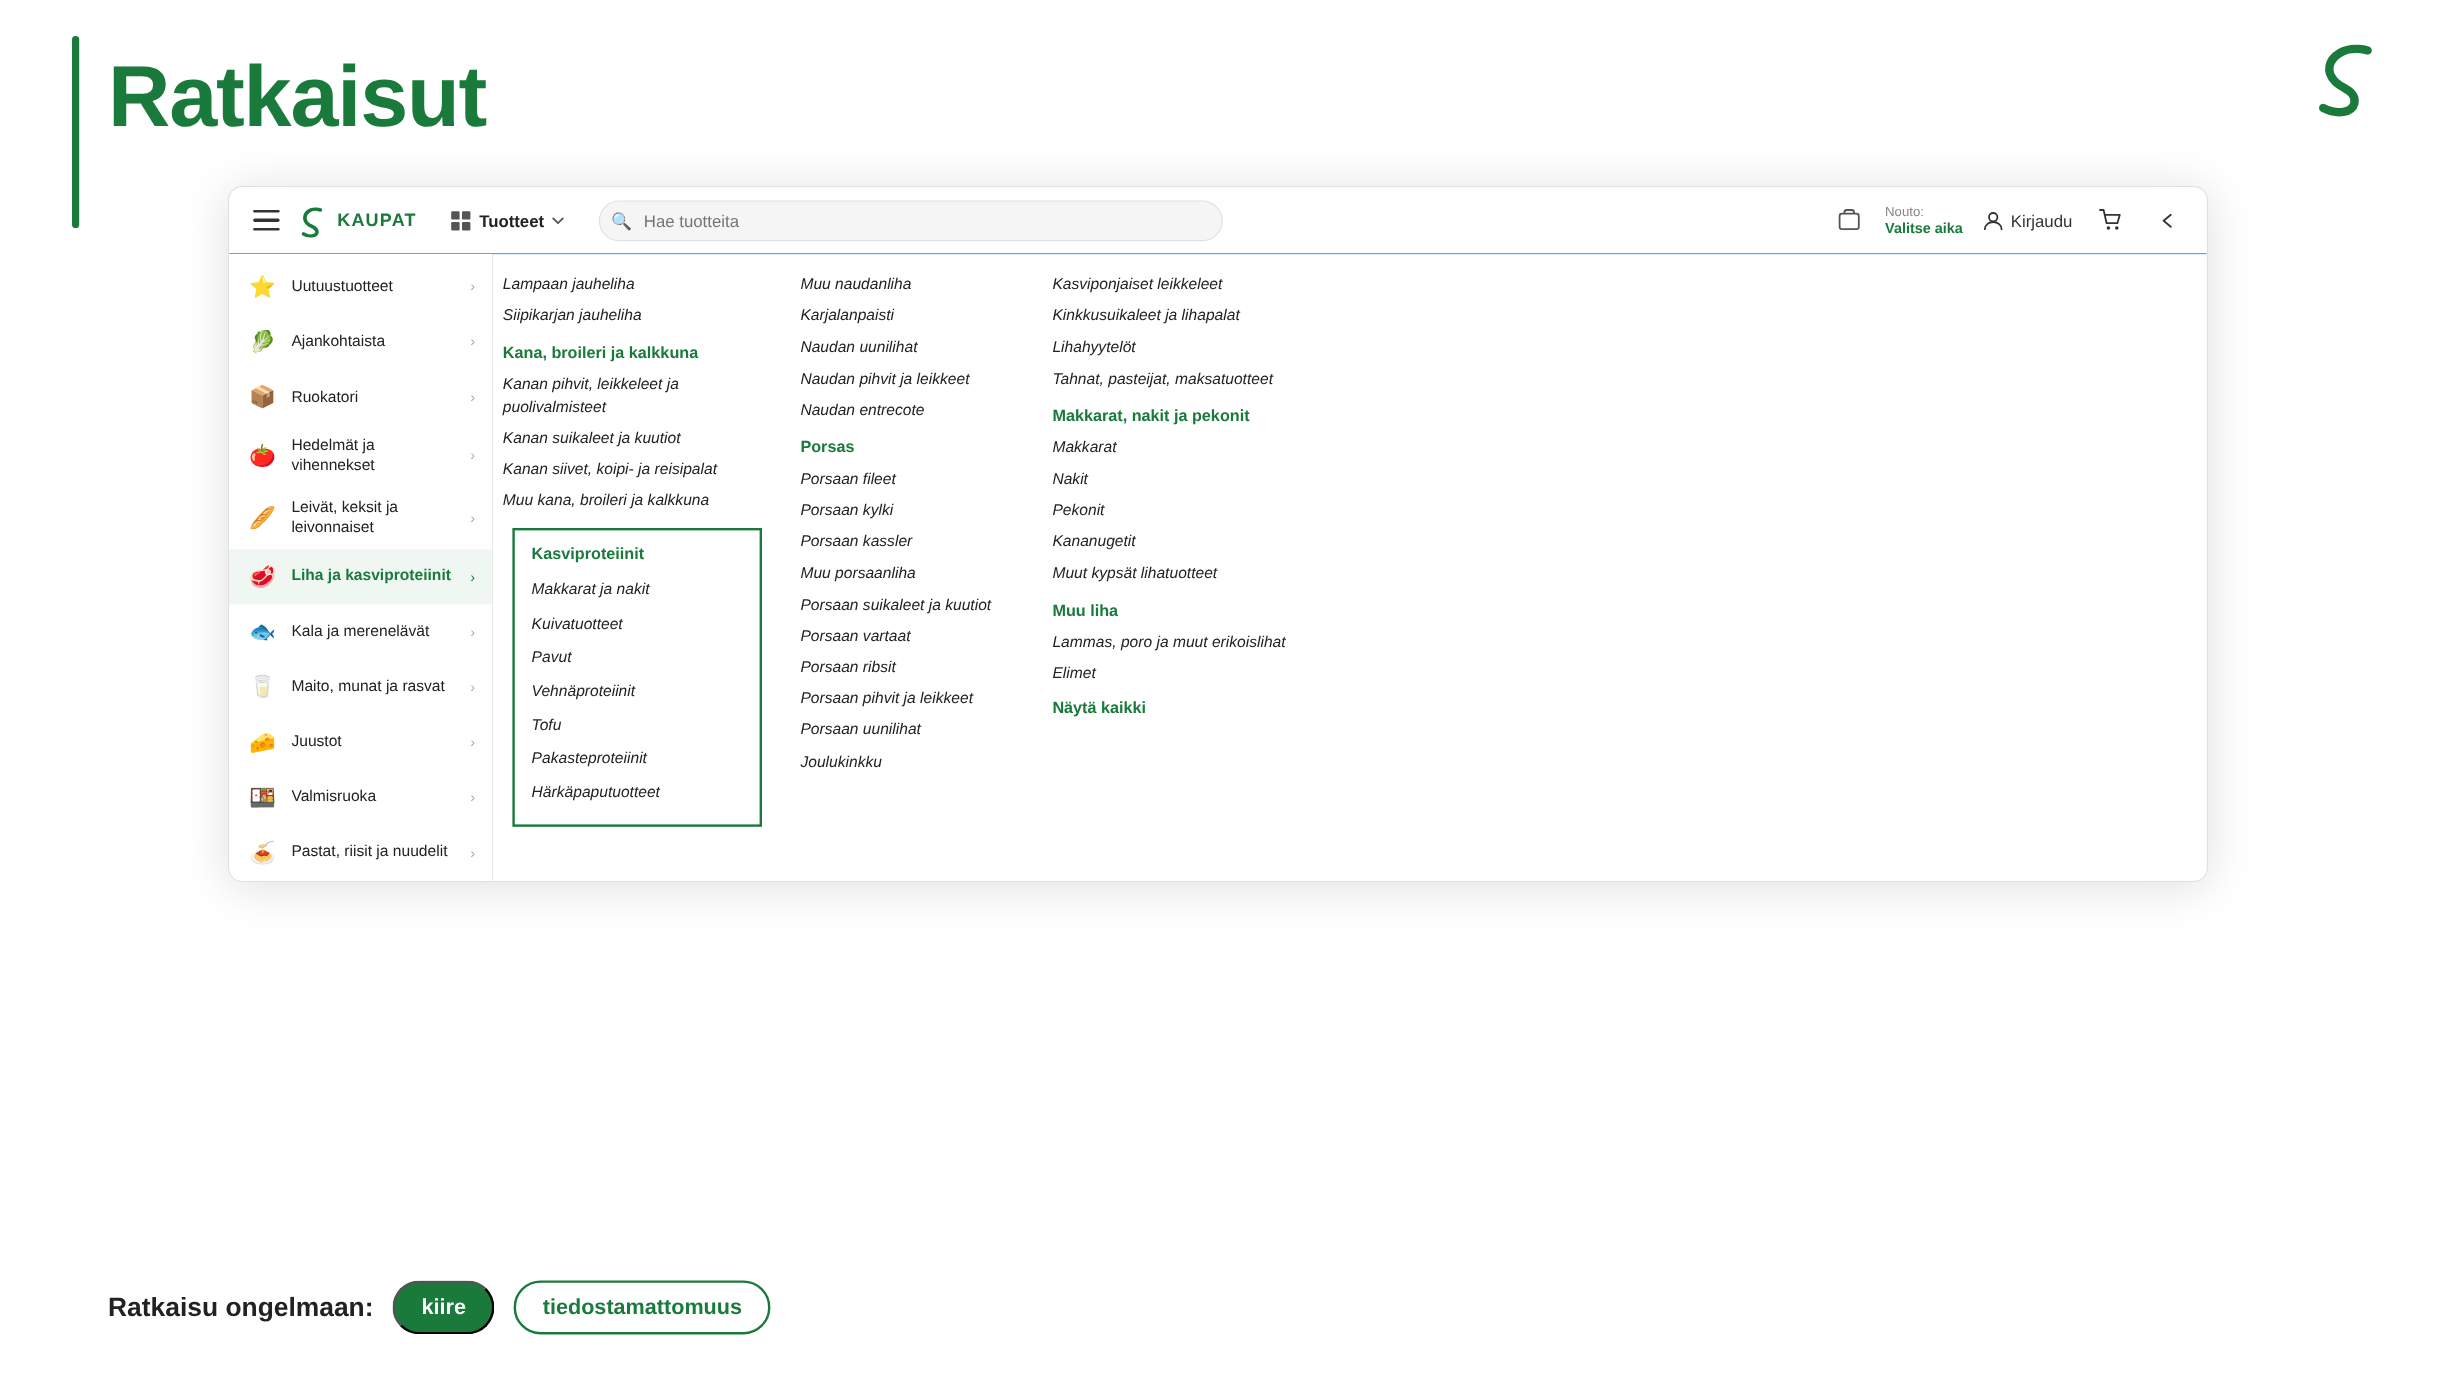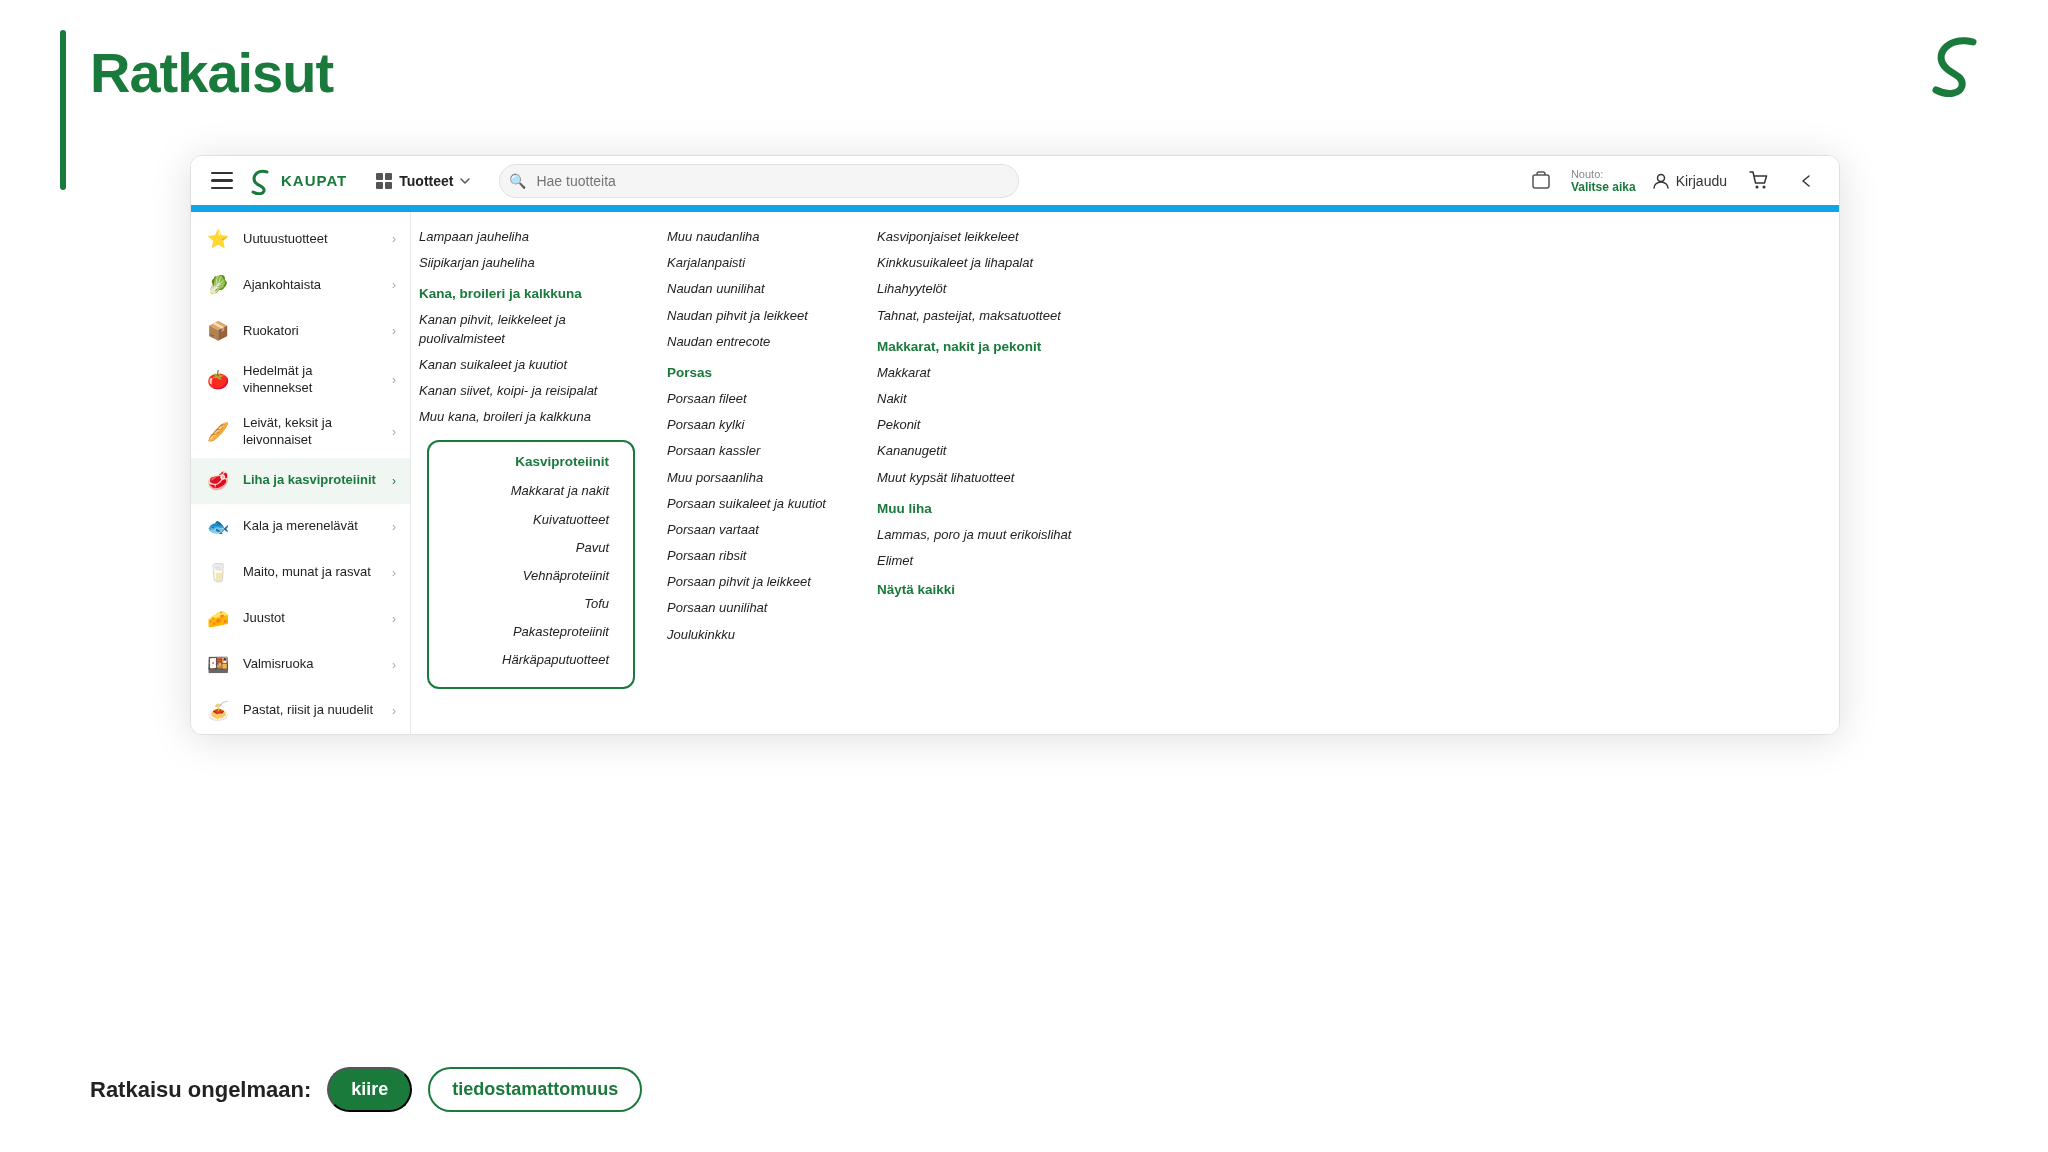--- a/index.html
+++ b/index.html
@@ -28,21 +28,21 @@
       height: 160px;
       background: #1a7a3c;
       border-radius: 3px;
     }
 
     
     .page-title {
       position: absolute;
       left: 90px;
       top: 40px;
-      font-size: 56px;
+      font-size: 72px;
       font-weight: 800;
       color: #1a7a3c;
       letter-spacing: -1px;
     }
 
     
     .logo-top-right {
       position: absolute;
       right: 60px;
       top: 30px;
@@ -63,21 +63,21 @@
       overflow: hidden;
       border: 1px solid #e0e0e0;
     }
 
     
     .nav-bar {
       display: flex;
       align-items: center;
       height: 56px;
       background: #ffffff;
-      border-bottom: 7px solid #0ea5e9;
+      border-bottom: 1px solid #0ea5e9;
       padding: 0 16px;
       gap: 8px;
     }
 
     .nav-hamburger {
       width: 32px;
       height: 32px;
       display: flex;
       flex-direction: column;
       justify-content: center;
@@ -267,25 +267,24 @@
       color: #222;
       padding: 4px 0;
       cursor: pointer;
       line-height: 1.4;
       font-style: italic;
     }
 
     
     .kasviproteiinit-box {
       border: 2px solid #1a7a3c;
-      border-radius: 12px;
-      padding: 12px 24px;
+      border-radius: 0;
+      padding: 12px 14px;
       margin: 0 8px;
       background: #fff;
-      text-align: right;
     }
     .kasviproteiinit-box .dropdown-section-title {
       margin-top: 0;
       margin-bottom: 8px;
     }
     .kasviproteiinit-box .dropdown-item {
       padding: 5px 0;
     }
 
     

